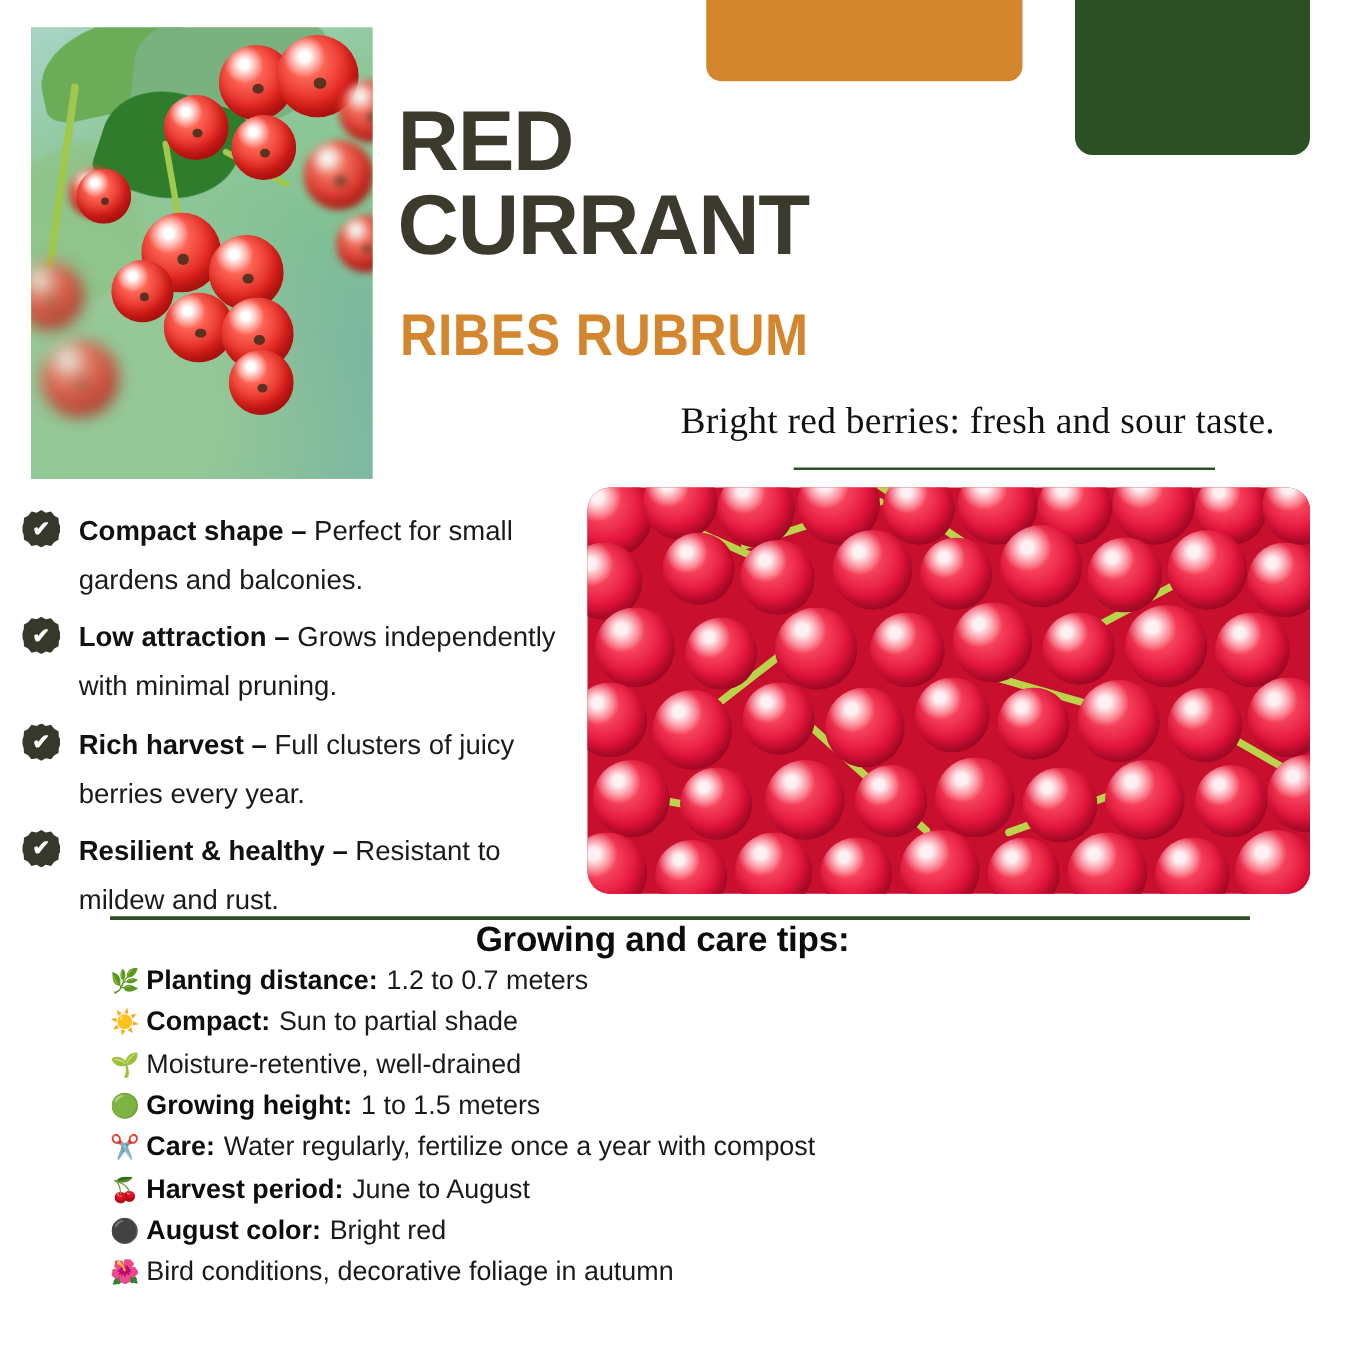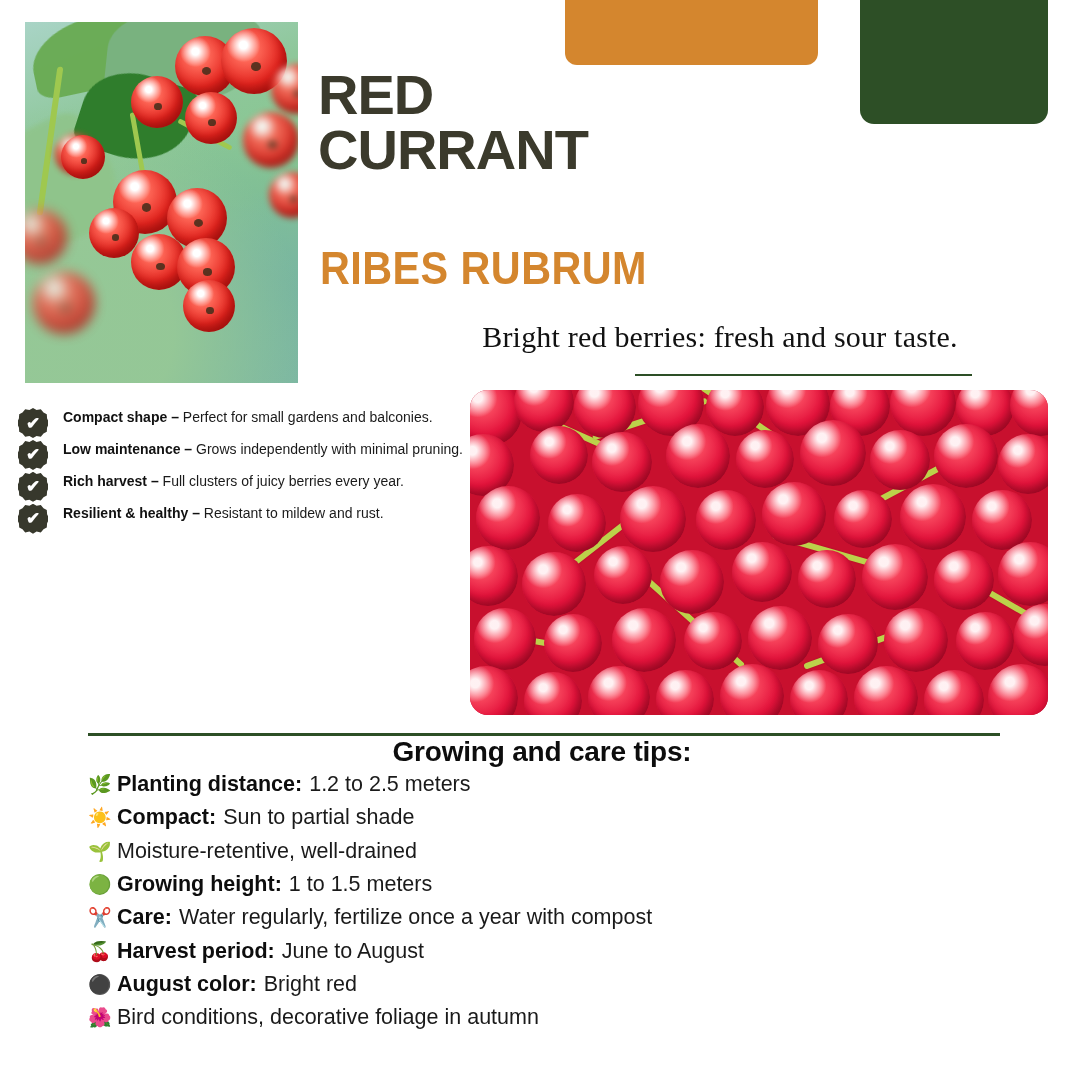--- a/index.html
+++ b/index.html
@@ -49,57 +49,57 @@
   }
   .berry::after{
     content:"";position:absolute;left:45%;top:52%;width:15%;height:13%;
     background:#4a2f1c;border-radius:50%;opacity:.9;
   }
   .berry.blur{filter:blur(3px);opacity:.9;}
   .berry.blur2{filter:blur(6px);opacity:.75;}
 
   
   .title{
-    position:absolute;left:318px;top:68px;width:700px;
+    position:absolute;left:318px;top:80px;width:700px;
     color:#3b3a2c;
     font-family:"Liberation Sans", sans-serif;
-    font-weight:700;font-size:56px;line-height:.98;
+    font-weight:700;font-size:68px;line-height:.98;
     letter-spacing:-1px;
   }
   .title .l2{display:block;}
   .subtitle{
     position:absolute;left:320px;top:240px;
     color:#d4862e;font-weight:700;font-size:47px;letter-spacing:.5px;
     transform:scaleX(.88);transform-origin:left center;
     font-family:"Liberation Sans", sans-serif;
   }
 
   
   .tagline{
     position:absolute;left:420px;top:320px;width:600px;
-    text-align:center;
+    text-align:right;
     font-family:"Liberation Serif", serif;
     font-size:30px;color:#111;letter-spacing:.2px;
   }
   .tagline-rule{
     position:absolute;left:635px;top:374px;width:337px;height:2px;background:#2d4f26;
   }
 
   
   .benefits{position:absolute;left:18px;top:405px;width:445px;}
   .benefit{position:relative;padding-left:45px;margin-bottom:7px;}
   .badge{
     position:absolute;left:0;top:3px;width:30px;height:30px;
     background:#37382c;color:#fff;
     display:flex;align-items:center;justify-content:center;
     font-size:17px;font-weight:700;line-height:1;
     clip-path:polygon(50% 0%,62% 7%,76% 4%,85% 15%,96% 21%,97% 35%,104% 50%,97% 65%,96% 79%,85% 85%,76% 96%,62% 93%,50% 100%,38% 93%,24% 96%,15% 85%,4% 79%,3% 65%,-4% 50%,3% 35%,4% 21%,15% 15%,24% 4%,38% 7%);
   }
   .benefit-text{
-    font-size:14px;line-height:1.78;color:#1a1a1a;
+    font-size:22px;line-height:1.78;color:#1a1a1a;
   }
   .benefit-text b{font-weight:700;color:#111;}
 
   
   .photo-right{
     position:absolute;left:470px;top:390px;width:578px;height:325px;
     border-radius:18px;overflow:hidden;background:#c8102e;
   }
   .pile{position:absolute;inset:0;}
   .pb{
@@ -108,21 +108,21 @@
       radial-gradient(circle at 33% 27%, rgba(255,255,255,.92) 0 7%, rgba(255,255,255,0) 30%),
       radial-gradient(circle at 40% 34%, #fb4f63 0 14%, #e4133c 55%, #a50a26 100%);
     box-shadow:inset -3px -5px 9px rgba(110,0,20,.5);
   }
   .twig{position:absolute;background:#bcd24a;border-radius:3px;box-shadow:0 0 2px rgba(0,0,0,.15);}
 
   
   .tips-rule{position:absolute;left:88px;top:733px;width:912px;height:3px;background:#2d4f26;}
   .tips-title{
     position:absolute;left:0;top:736px;width:1060px;text-align:center;
-    font-size:28px;font-weight:700;color:#0d0d0d;letter-spacing:-.2px;padding-left:12px;
+    font-size:28px;font-weight:700;color:#0d0d0d;letter-spacing:-.2px;
   }
   .tips{position:absolute;left:88px;top:768px;width:960px;}
   .tip{
     display:flex;align-items:baseline;gap:7px;
     font-size:21.5px;line-height:1.55;color:#1a1a1a;white-space:nowrap;
   }
   .tip .emo{font-size:19px;width:22px;display:inline-block;text-align:center;}
   .tip b{font-weight:700;color:#0d0d0d;}
   .tip .val{font-weight:400;}
 </style>
@@ -174,21 +174,21 @@
   <div class="benefits">
     <div class="benefit">
       <span class="badge">✔</span>
       <div class="benefit-text">
         <b>Compact shape –</b><span> Perfect for small gardens and balconies.</span>
       </div>
     </div>
     <div class="benefit">
       <span class="badge">✔</span>
       <div class="benefit-text">
-        <b>Low maintenance –</b><span> Grows independently with minimal pruning.</span>
+        <b>Low attraction –</b><span> Grows independently with minimal pruning.</span>
       </div>
     </div>
     <div class="benefit">
       <span class="badge">✔</span>
       <div class="benefit-text">
         <b>Rich harvest –</b><span> Full clusters of juicy berries every year.</span>
       </div>
     </div>
     <div class="benefit">
       <span class="badge">✔</span>
@@ -267,21 +267,21 @@
     </div>
   </div>
 
   <div class="tips-rule"></div>
   <div class="tips-title">Growing and care tips:</div>
 
   <div class="tips">
     <div class="tip">
       <span class="emo">🌿</span>
       <b>Planting distance:</b>
-      <span class="val">1.2 to 2.5 meters</span>
+      <span class="val">1.2 to 0.7 meters</span>
     </div>
     <div class="tip">
       <span class="emo">☀️</span>
       <b>Compact:</b>
       <span class="val">Sun to partial shade</span>
     </div>
     <div class="tip">
       <span class="emo">🌱</span>
       <span class="val">Moisture-retentive, well-drained</span>
     </div>

